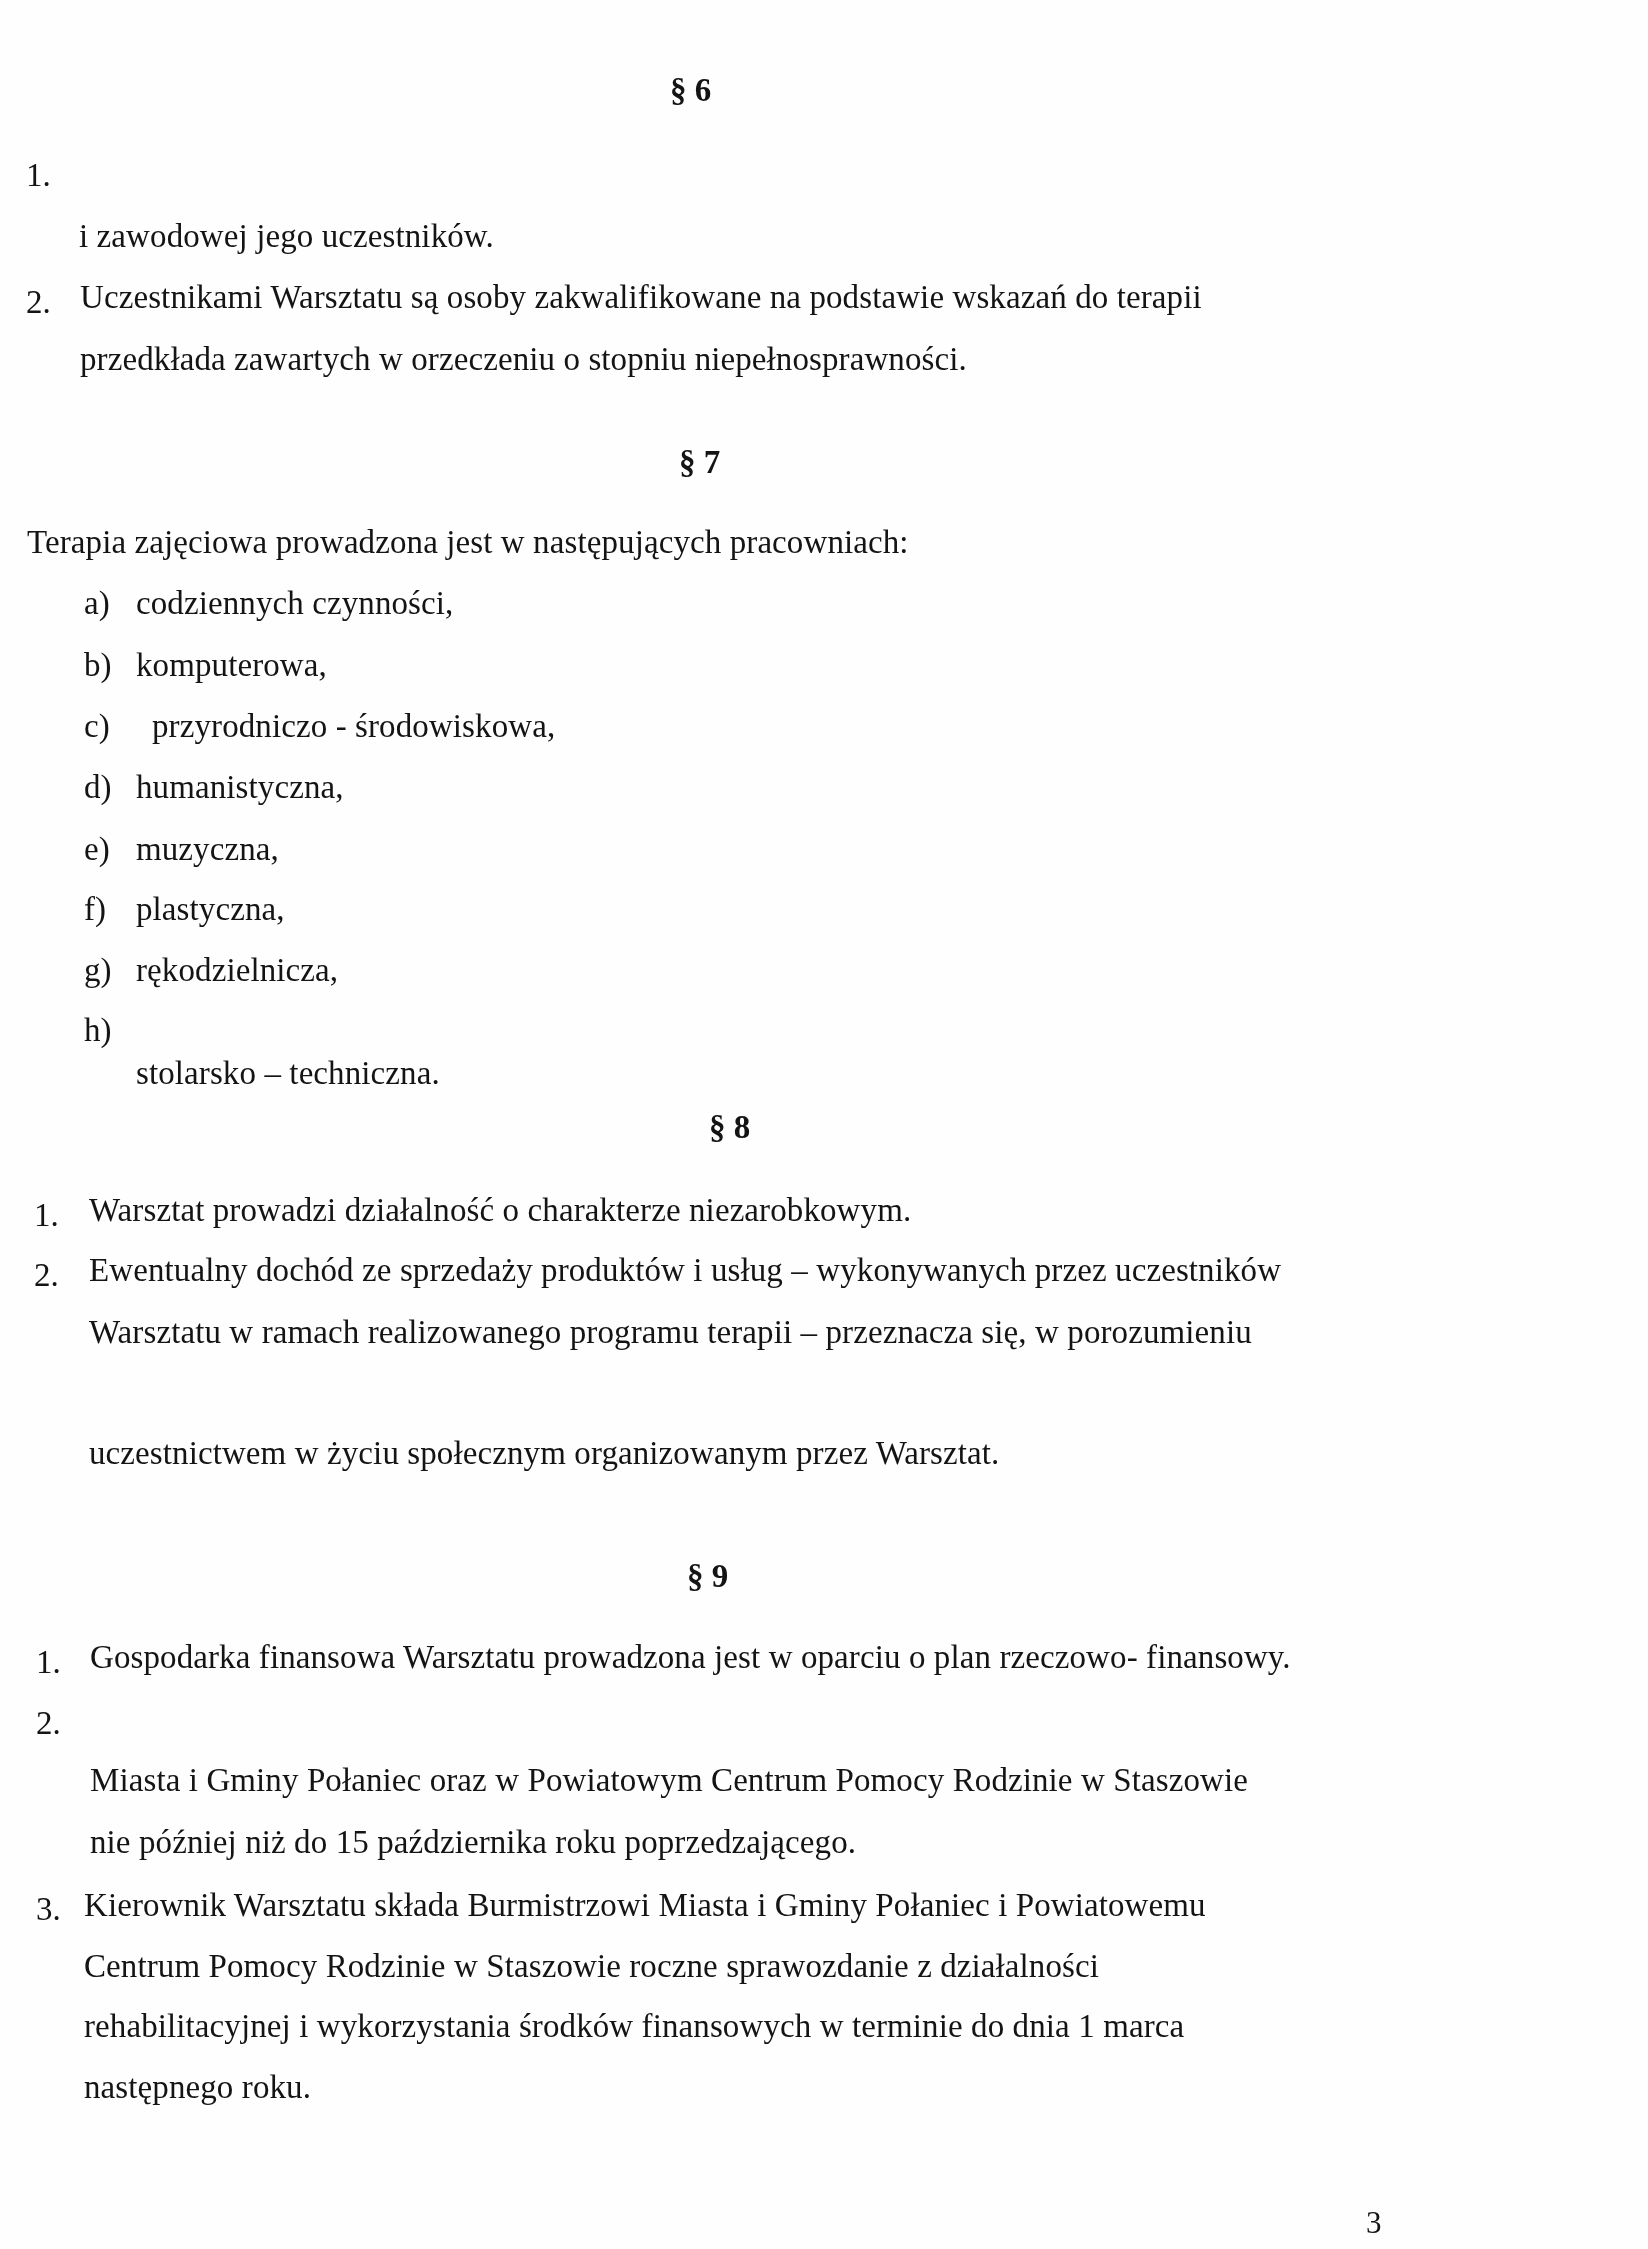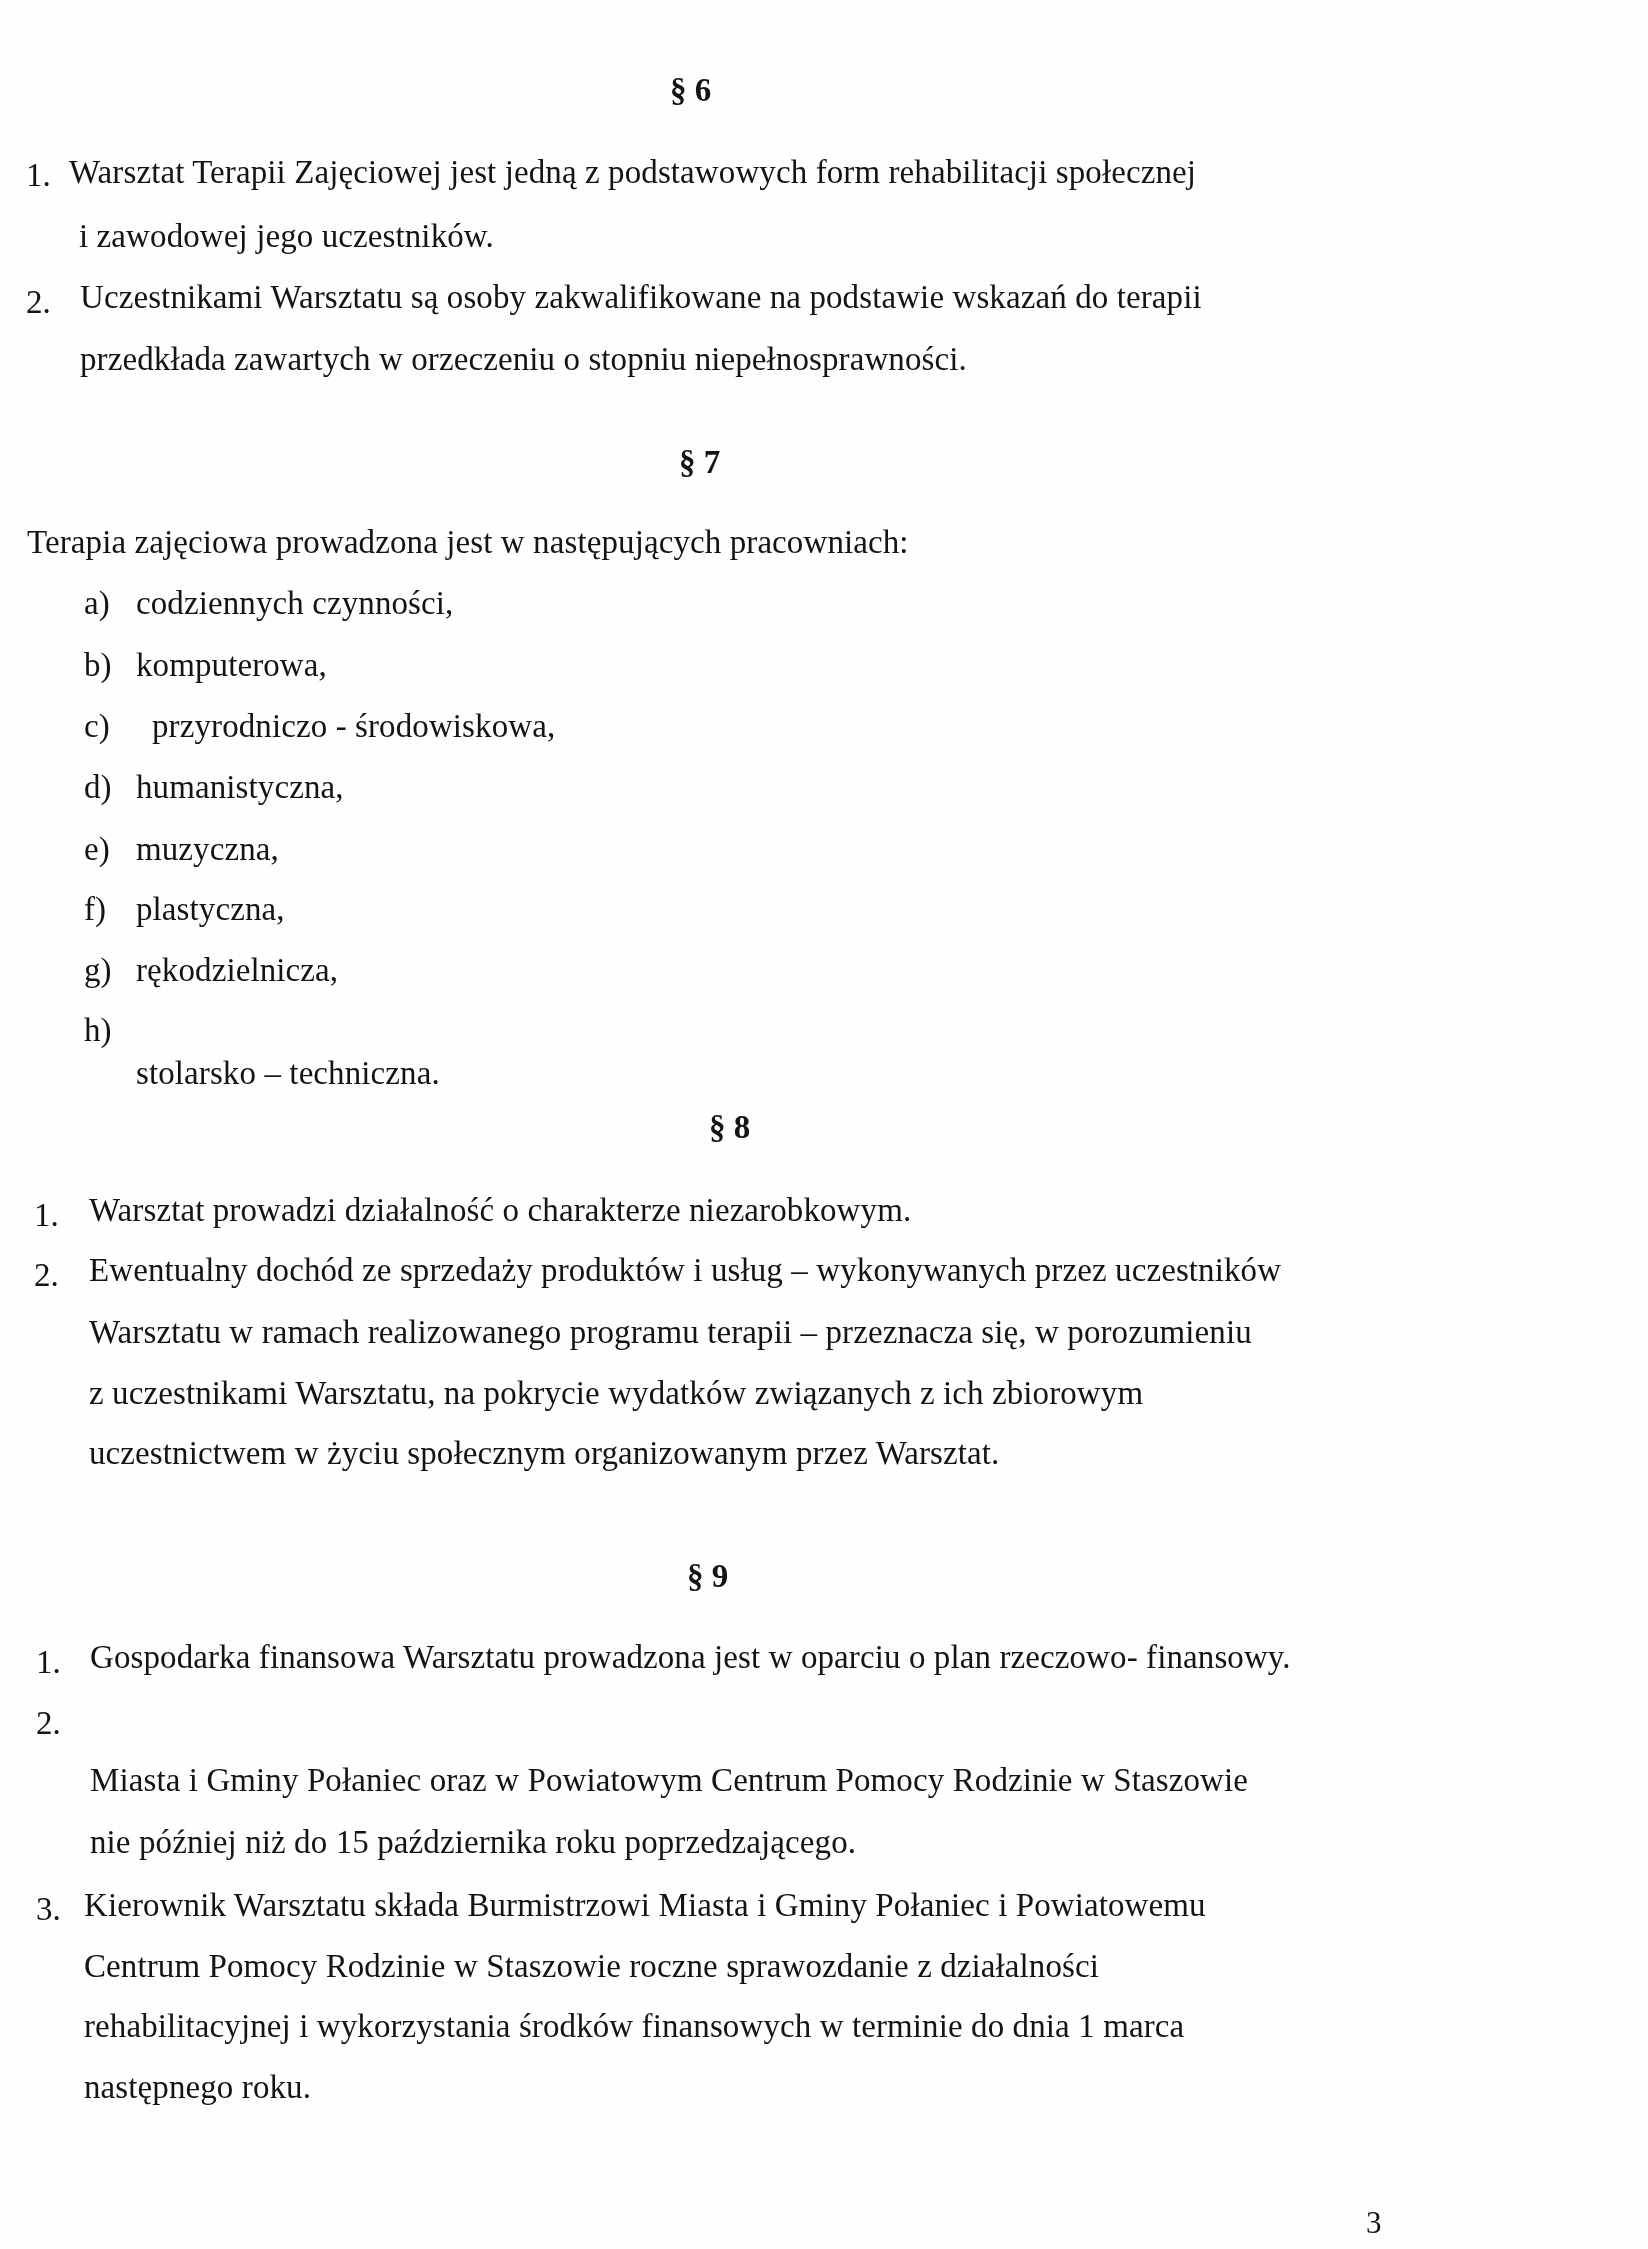--- a/index.html
+++ b/index.html
@@ -48,21 +48,20 @@
     }
   </style>
 </head>
 <body>
 
 <div class="page">
 
   <div class="section-header" style="left:670px; top:74px;">§ 6</div>
 
   <div class="num" style="left:26px; top:159px;">1.</div>
-  <div class="line" style="left:69px; top:156px;">Warsztat Terapii Zajęciowej jest jedną z podstawowych form rehabilitacji społecznej</div>
   <div class="line" style="left:79px; top:220px;">i zawodowej jego uczestników.</div>
 
   <div class="num" style="left:26px; top:286px;">2.</div>
   <div class="line" style="left:80px; top:281px;">Uczestnikami Warsztatu są osoby zakwalifikowane na podstawie wskazań do terapii</div>
   <div class="line" style="left:80px; top:343px;">przedkłada zawartych w orzeczeniu o stopniu niepełnosprawności.</div>
 
   <div class="section-header" style="left:679px; top:446px;">§ 7</div>
 
   <div class="line" style="left:27px; top:526px;">Terapia zajęciowa prowadzona jest w następujących pracowniach:</div>
 
@@ -91,21 +90,20 @@
   <div class="line" style="left:136px; top:1057px;">stolarsko – techniczna.</div>
 
   <div class="section-header" style="left:709px; top:1111px;">§ 8</div>
 
   <div class="num" style="left:34px; top:1199px;">1.</div>
   <div class="line" style="left:89px; top:1194px;">Warsztat prowadzi działalność o charakterze niezarobkowym.</div>
 
   <div class="num" style="left:34px; top:1259px;">2.</div>
   <div class="line" style="left:89px; top:1254px;">Ewentualny dochód ze sprzedaży produktów i usług – wykonywanych przez uczestników</div>
   <div class="line" style="left:89px; top:1316px;">Warsztatu w ramach realizowanego programu terapii – przeznacza się, w porozumieniu</div>
-  <div class="line" style="left:89px; top:1377px;">z uczestnikami Warsztatu, na pokrycie wydatków związanych z ich zbiorowym</div>
   <div class="line" style="left:89px; top:1437px;">uczestnictwem w życiu społecznym organizowanym przez Warsztat.</div>
 
   <div class="section-header" style="left:687px; top:1560px;">§ 9</div>
 
   <div class="num" style="left:36px; top:1646px;">1.</div>
   <div class="line" style="left:90px; top:1641px;">Gospodarka finansowa Warsztatu prowadzona jest w oparciu o plan rzeczowo- finansowy.</div>
 
   <div class="num" style="left:36px; top:1707px;">2.</div>
   <div class="line" style="left:90px; top:1764px;">Miasta i Gminy Połaniec oraz  w Powiatowym Centrum Pomocy Rodzinie w Staszowie</div>
   <div class="line" style="left:90px; top:1826px;">nie później niż do 15 października roku poprzedzającego.</div>

